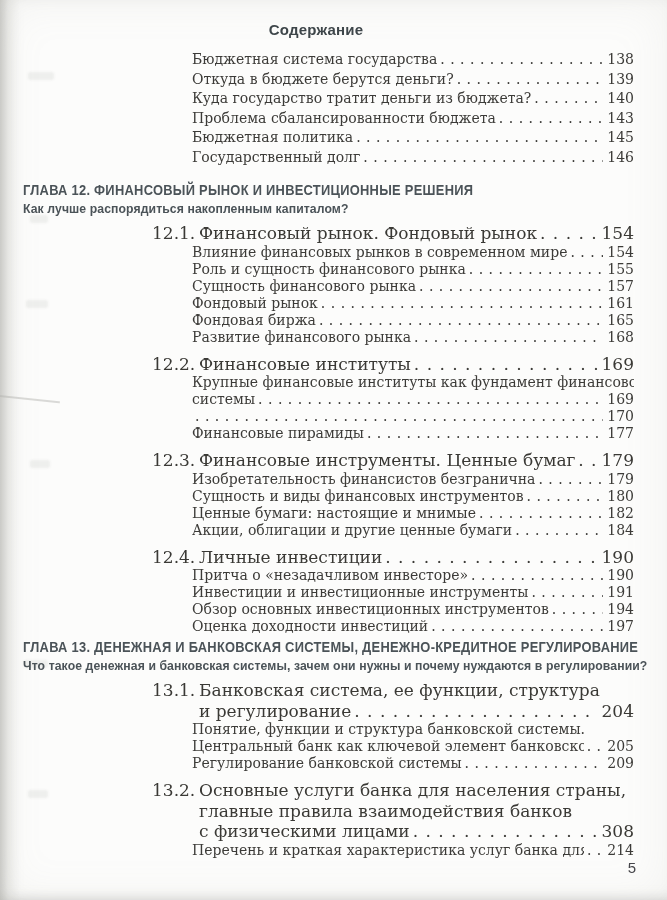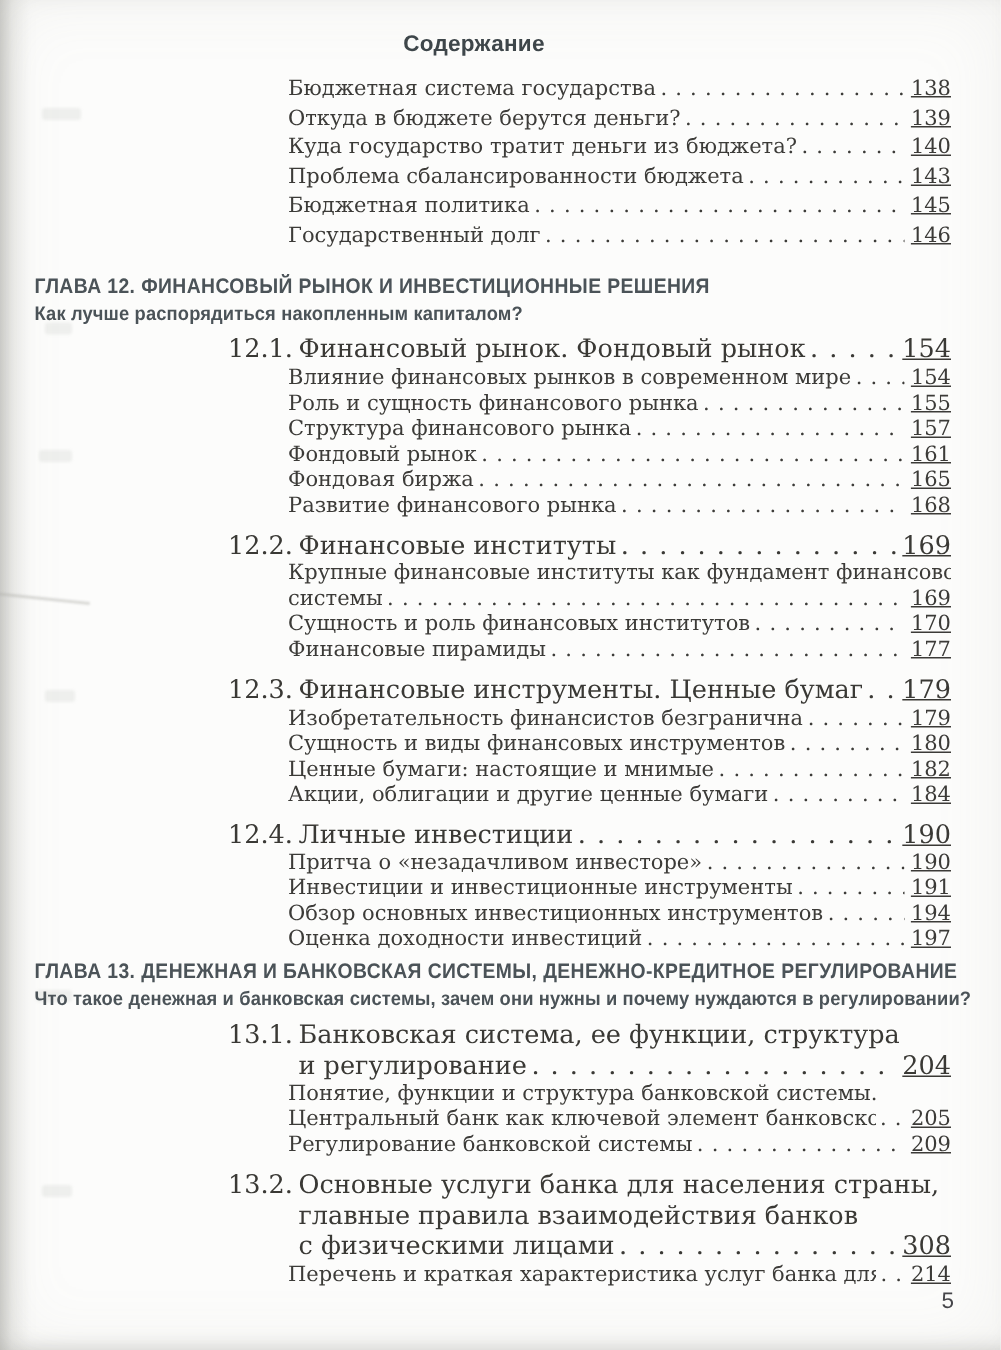--- a/index.html
+++ b/index.html
@@ -34,21 +34,21 @@
   .toc-header {
     text-align:center; padding:21px 35px 0 0;
     font-family:"Liberation Sans","DejaVu Sans",sans-serif;
     font-weight:700; font-size:15px; color:#3e464a; letter-spacing:.2px;
   }
 
   .line { display:flex; align-items:baseline; color:#3c3b38; }
   .txt { white-space:nowrap; flex:0 1 auto; overflow:hidden; }
   .leader { flex:1 1 20px; overflow:hidden; white-space:nowrap; margin:0 2px 0 3px; letter-spacing:.5px; }
   .leader::after { content:". . . . . . . . . . . . . . . . . . . . . . . . . . . . . . . . . . . . . . . . . . . . . . . . . . . . . . . . . ."; }
-  .pg { flex:0 0 auto; margin-left:2px;text-decoration:underline; }
+  .pg { flex:0 0 auto; margin-left:2px; }
 
   .intro-block { margin:12px 33px 16px 192px; }
   .intro-block .line { font-size:14px; line-height:19.5px; }
 
   .chapter { margin-top:5px; }
   .chapter-title {
     margin-left:23px; white-space:nowrap; transform:scaleX(.92); transform-origin:0 50%;
     font-family:"Liberation Sans","DejaVu Sans",sans-serif;
     font-weight:700; font-size:14px; line-height:15px; color:#4b5358; letter-spacing:.3px;
   }
@@ -137,21 +137,21 @@
               <span class="txt">Влияние финансовых рынков в современном мире</span>
               <span class="leader"></span>
               <span class="pg">154</span>
             </div>
             <div class="line entry-line">
               <span class="txt">Роль и сущность финансового рынка</span>
               <span class="leader"></span>
               <span class="pg">155</span>
             </div>
             <div class="line entry-line">
-              <span class="txt">Структура финансового рынка</span>
+              <span class="txt">Сущность финансового рынка</span>
               <span class="leader"></span>
               <span class="pg">157</span>
             </div>
             <div class="line entry-line">
               <span class="txt">Фондовый рынок</span>
               <span class="leader"></span>
               <span class="pg">161</span>
             </div>
             <div class="line entry-line">
               <span class="txt">Фондовая биржа</span>
@@ -175,21 +175,20 @@
           <div class="entries">
             <div class="line entry-line">
               <span class="txt">Крупные финансовые институты как фундамент финансовой</span>
             </div>
             <div class="line entry-line">
               <span class="txt">системы</span>
               <span class="leader"></span>
               <span class="pg">169</span>
             </div>
             <div class="line entry-line">
-              <span class="txt">Сущность и роль финансовых институтов</span>
               <span class="leader"></span>
               <span class="pg">170</span>
             </div>
             <div class="line entry-line">
               <span class="txt">Финансовые пирамиды</span>
               <span class="leader"></span>
               <span class="pg">177</span>
             </div>
           </div>
         </div>

